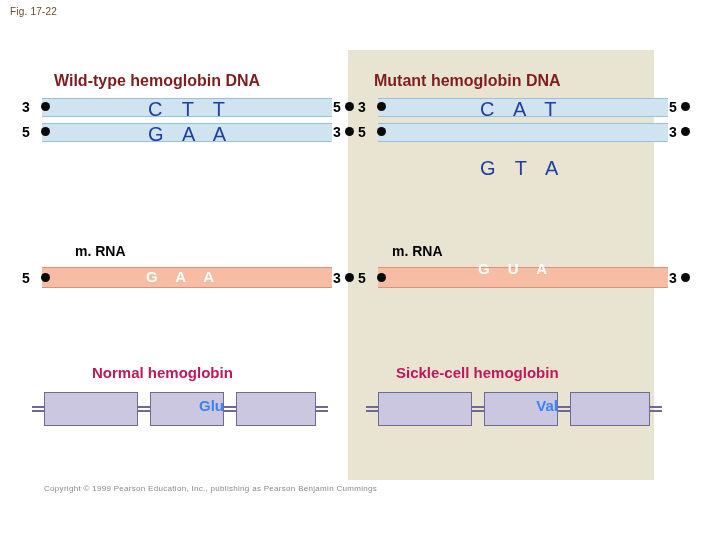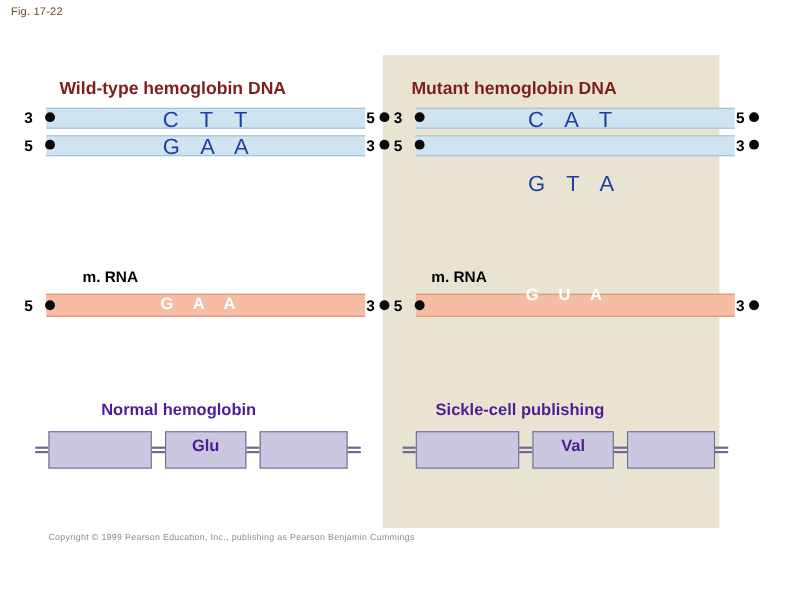--- a/index.html
+++ b/index.html
@@ -45,32 +45,32 @@
     white-space:nowrap;
   }
   .dot{
     position:absolute;width:9px;height:9px;border-radius:50%;
     background:#0a0a0a;
   }
   .mrna-title{
     position:absolute;font-size:14px;font-weight:bold;color:#000;
   }
   .prot-title{
-    position:absolute;font-size:15px;font-weight:bold;color:#4c1d95;
+    position:absolute;font-size:15px;font-weight:bold;color:#be185d;
     white-space:nowrap;
   }
   
   .pbox{
     position:absolute;height:34px;background:#cbc7e0;
     border:1px solid #6f6a93;
     box-sizing:border-box;
   }
   .pbox-label{
-    position:absolute;font-size:15px;font-weight:bold;color:#4c1d95;
-    text-align:center;
+    position:absolute;font-size:15px;font-weight:bold;color:#3b82f6;
+    text-align:right;
   }
   .plink{
     position:absolute;width:12px;height:0;border-top:2px solid #6f6a93;
     border-bottom:2px solid #6f6a93;height:6px;box-sizing:border-box;
   }
   .copyright{
     position:absolute;left:44px;top:484px;font-size:8px;color:#8a8a8a;
     letter-spacing:0.3px;
   }
 </style>
@@ -132,21 +132,21 @@
 <div class="dot" style="left:681px;top:127px;"></div>
 
 <div class="mrna-title" style="left:392px;top:243px;">m. RNA</div>
 <div class="rna-bar" style="left:378px;top:267px;width:290px;"></div>
 <div class="bases-rna" style="left:478px;top:260px;">G U A</div>
 <div class="endlabel" style="left:358px;top:270px;">5</div>
 <div class="dot" style="left:377px;top:273px;"></div>
 <div class="endlabel" style="left:669px;top:270px;">3</div>
 <div class="dot" style="left:681px;top:273px;"></div>
 
-<div class="prot-title" style="left:396px;top:364px;">Sickle-cell publishing</div>
+<div class="prot-title" style="left:396px;top:364px;">Sickle-cell hemoglobin</div>
 <div class="plink" style="left:366px;top:406px;"></div>
 <div class="pbox" style="left:378px;top:392px;width:94px;"></div>
 <div class="plink" style="left:472px;top:406px;"></div>
 <div class="pbox" style="left:484px;top:392px;width:74px;"></div>
 <div class="pbox-label" style="left:484px;top:397px;width:74px;">Val</div>
 <div class="plink" style="left:558px;top:406px;"></div>
 <div class="pbox" style="left:570px;top:392px;width:80px;"></div>
 <div class="plink" style="left:650px;top:406px;"></div>
 
 <div class="copyright">Copyright © 1999 Pearson Education, Inc., publishing as Pearson Benjamin Cummings</div>

